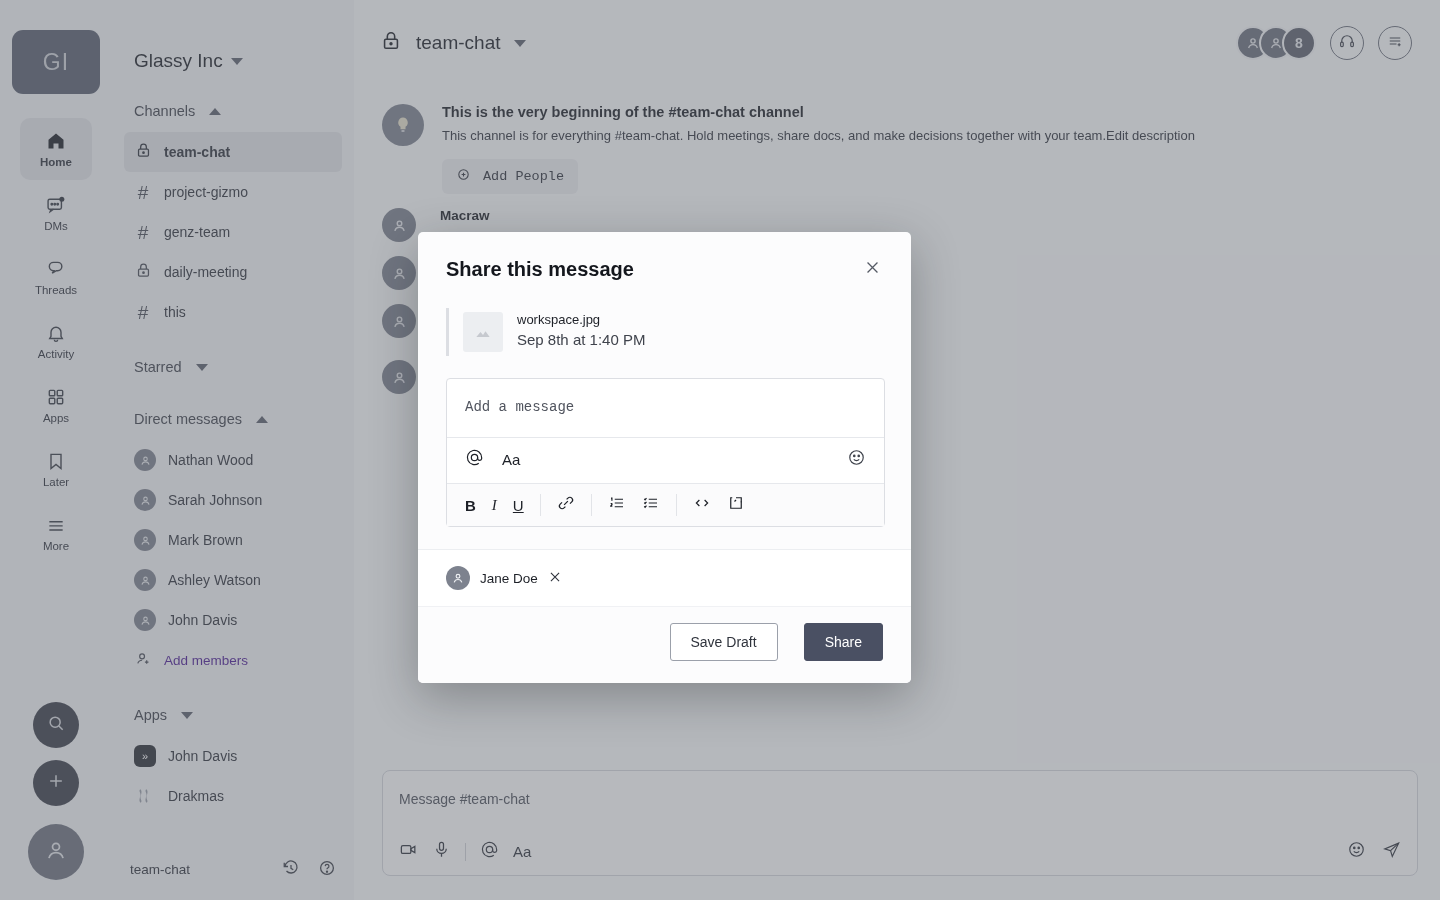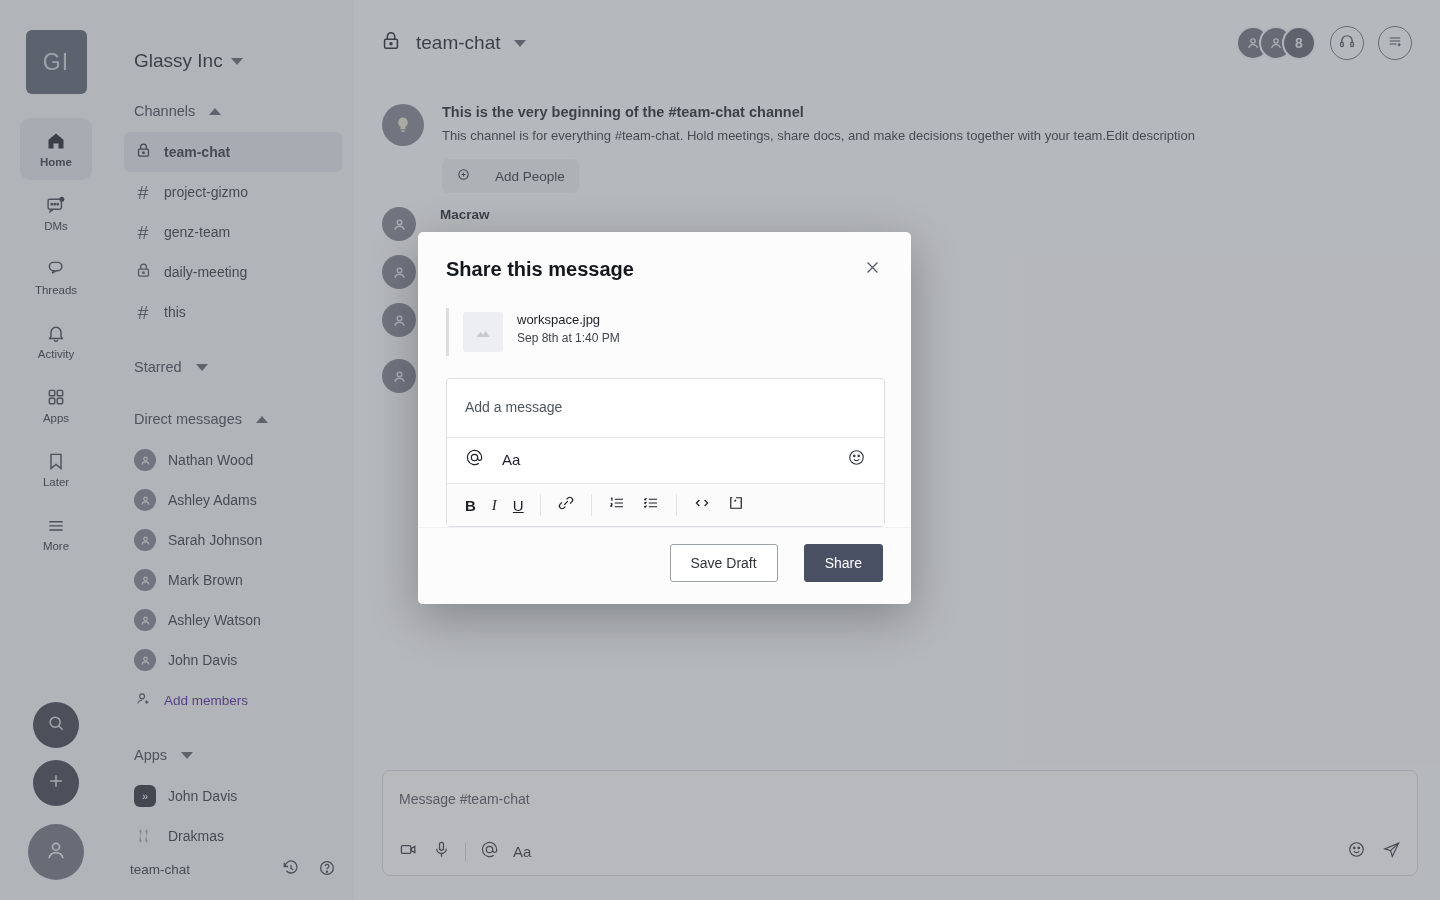--- a/index.html
+++ b/index.html
@@ -27,21 +27,21 @@
 
   
   .rail {
     width: 112px; flex: 0 0 112px;
     background: #f3f4f6;
     display: flex; flex-direction: column; align-items: center;
     padding-top: 30px;
     position: relative;
   }
   .workspace-logo {
-    width: 61px; height: 64px; border-radius: 6px;
+    width: 88px; height: 64px; border-radius: 11px;
     background: #5a6070;
     color: #cfd2d8;
     display: flex; align-items: center; justify-content: center;
     font-size: 23px; letter-spacing: 1px;
     margin-bottom: 24px;
   }
   .rail-item {
     width: 72px; height: 62px;
     display: flex; flex-direction: column;
     align-items: center; justify-content: center;
@@ -150,23 +150,23 @@
 
   .msg-area { flex: 1; overflow: hidden; padding: 0 28px; position: relative; }
   .intro { display: flex; gap: 18px; padding: 18px 0 0 0; }
   .bulb {
     width: 42px; height: 42px; border-radius: 50%; flex:0 0 42px;
     background: #7d828e; display:flex;align-items:center;justify-content:center;
   }
   .intro-title { font-size: 14.5px; font-weight: bold; color:#1d2027; margin-bottom: 8px;}
   .intro-sub { font-size: 13px; color:#30343d; }
   .add-people {
-    display:inline-flex; align-items:center; gap:24px;
+    display:inline-flex; align-items:center; gap:12px;
     margin-top: 16px; padding: 8px 14px; border-radius: 6px;
-    background:#edeef1; color:#30343d; font-size: 13.5px;
+    background:#edeef1; color:#30343d; font-size: 13.5px; font-family: Liberation Mono, monospace;
   }
 
   .msg-row { display:flex; gap:14px; margin-top: 14px; }
   .msg-av {
     width: 34px; height: 34px; border-radius: 50%; flex:0 0 34px;
     background:#7d828e; display:flex;align-items:center;justify-content:center;
     color:#e8eaee;
   }
   .msg-name { font-size: 13.5px; font-weight: bold; color:#1d2027;margin-left:10px; }
   .img-placeholder {
@@ -208,24 +208,24 @@
   .attach {
     display:flex; gap: 14px; align-items:flex-start;
     border-left: 3px solid #dcdee3; padding: 4px 0 4px 14px;
     margin-bottom: 22px;
   }
   .attach-thumb {
     width: 40px; height: 40px; background: #eceef1; border-radius: 3px;
     display:flex;align-items:center;justify-content:center;
   }
   .attach-name { font-size: 13px; color:#1d2027; margin-bottom: 4px; }
-  .attach-date { font-size: 12px; color:#3f434c;text-align:right; }
+  .attach-date { font-size: 15px; color:#3f434c;text-align:right; }
 
   .msg-box { border: 1px solid #dcdee3; border-radius: 4px; background:#fff; }
-  .msg-box-input { padding: 20px 18px 22px 18px; font-size: 14px; color:#50545e; }
+  .msg-box-input { padding: 20px 18px 22px 18px; font-size: 14px; color:#50545e;font-family:Liberation Mono, monospace; }
   .mb-row1 {
     display:flex; align-items:center; gap:18px;
     padding: 10px 18px 12px 18px; border-top: 1px solid #e6e8ec;
     color:#1d2027;
   }
   .mb-row1 .right { margin-left:auto; color:#3f434c; }
   .mb-row2 {
     display:flex; align-items:center;
     padding: 10px 16px; border-top: 1px solid #e6e8ec;
     background:#fbfbfc; color:#1d2027;
@@ -419,29 +419,20 @@
     </div>
     <div class="nav-list">
       <div class="nav-row">
         <span class="av-sm">
           <svg width="13" height="13" viewBox="0 0 24 24" fill="none" stroke="#e8eaee" stroke-width="2">
               <circle cx="12" cy="9" r="3.2"></circle>
               <path d="M5.5 19.5c.9-3.4 3.4-5 6.5-5s5.6 1.6 6.5 5"></path>
             </svg>
         </span>
         <span>Nathan Wood</span>
-      </div>
-      <div class="nav-row">
-        <span class="av-sm">
-          <svg width="13" height="13" viewBox="0 0 24 24" fill="none" stroke="#e8eaee" stroke-width="2">
-              <circle cx="12" cy="9" r="3.2"></circle>
-              <path d="M5.5 19.5c.9-3.4 3.4-5 6.5-5s5.6 1.6 6.5 5"></path>
-            </svg>
-        </span>
-        <span>Ashley Adams</span>
       </div>
       <div class="nav-row">
         <span class="av-sm">
           <svg width="13" height="13" viewBox="0 0 24 24" fill="none" stroke="#e8eaee" stroke-width="2">
               <circle cx="12" cy="9" r="3.2"></circle>
               <path d="M5.5 19.5c.9-3.4 3.4-5 6.5-5s5.6 1.6 6.5 5"></path>
             </svg>
         </span>
         <span>Sarah Johnson</span>
       </div>
@@ -777,20 +768,36 @@
                   <path d="M7 5H5v14h14v-9"></path>
                   <path d="M12 5h7v6"></path>
                   <path d="M10 10l2-2"></path>
                 </svg>
             </span>
           </span>
         </div>
       </div>
     </div>
 
+    <div class="recipients">
+      <span class="chip-av">
+        <svg width="14" height="14" viewBox="0 0 24 24" fill="none" stroke="#eef0f3" stroke-width="2">
+            <circle cx="12" cy="9" r="3.2"></circle>
+            <path d="M5.5 19.5c.9-3.4 3.4-5 6.5-5s5.6 1.6 6.5 5"></path>
+          </svg>
+      </span>
+      <span class="chip-name">Jane Doe</span>
+      <button class="chip-x">
+        <span>
+          <svg width="14" height="14" viewBox="0 0 24 24" stroke="#2f333c" stroke-width="1.9">
+              <path d="M5 5l14 14M19 5L5 19"></path>
+            </svg>
+        </span>
+      </button>
+    </div>
 
     <div class="modal-foot">
       <button class="btn btn-secondary">Save Draft</button>
       <button class="btn btn-primary">Share</button>
     </div>
   </div>
 
 </div>
 
 </body></html>

